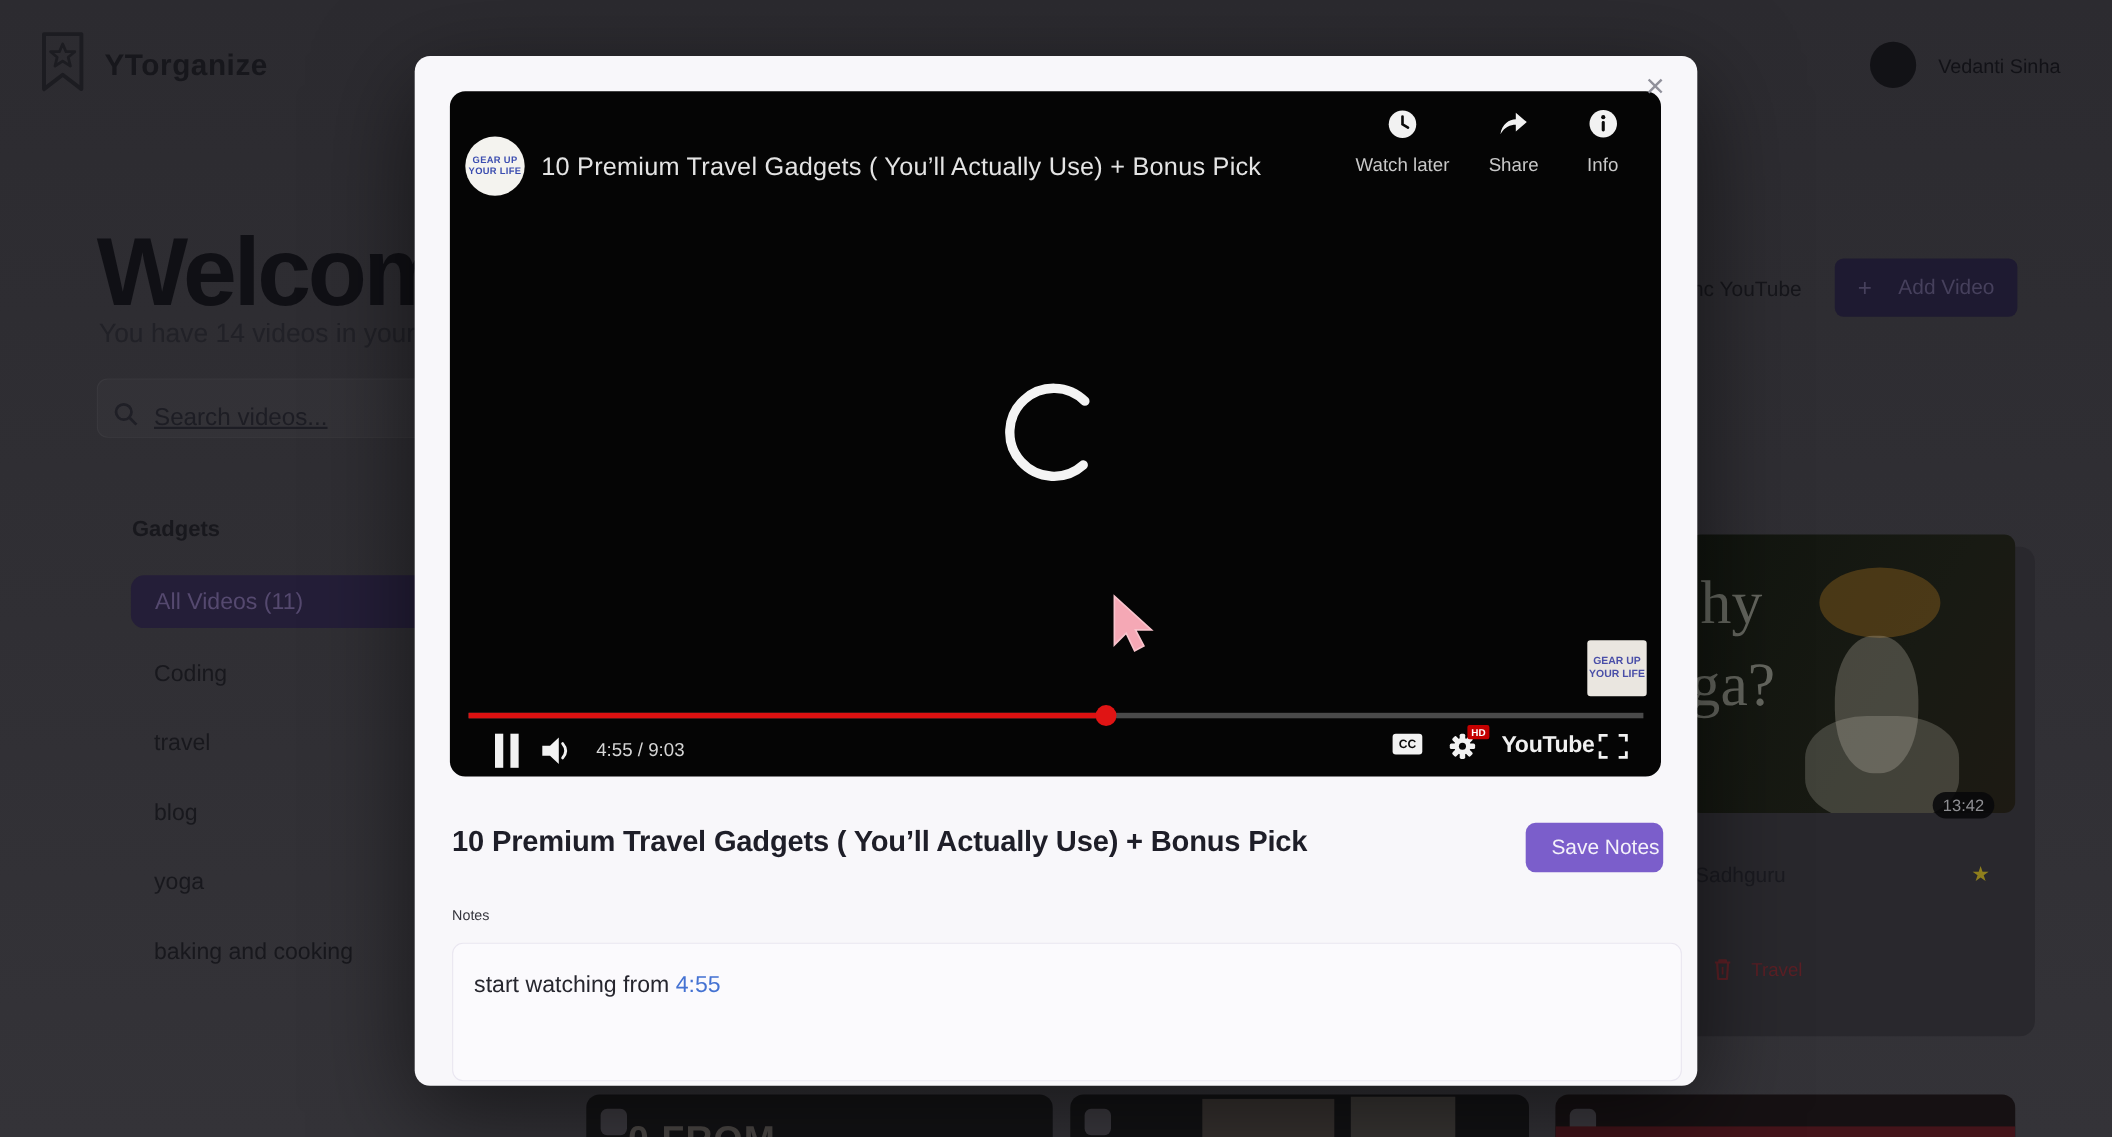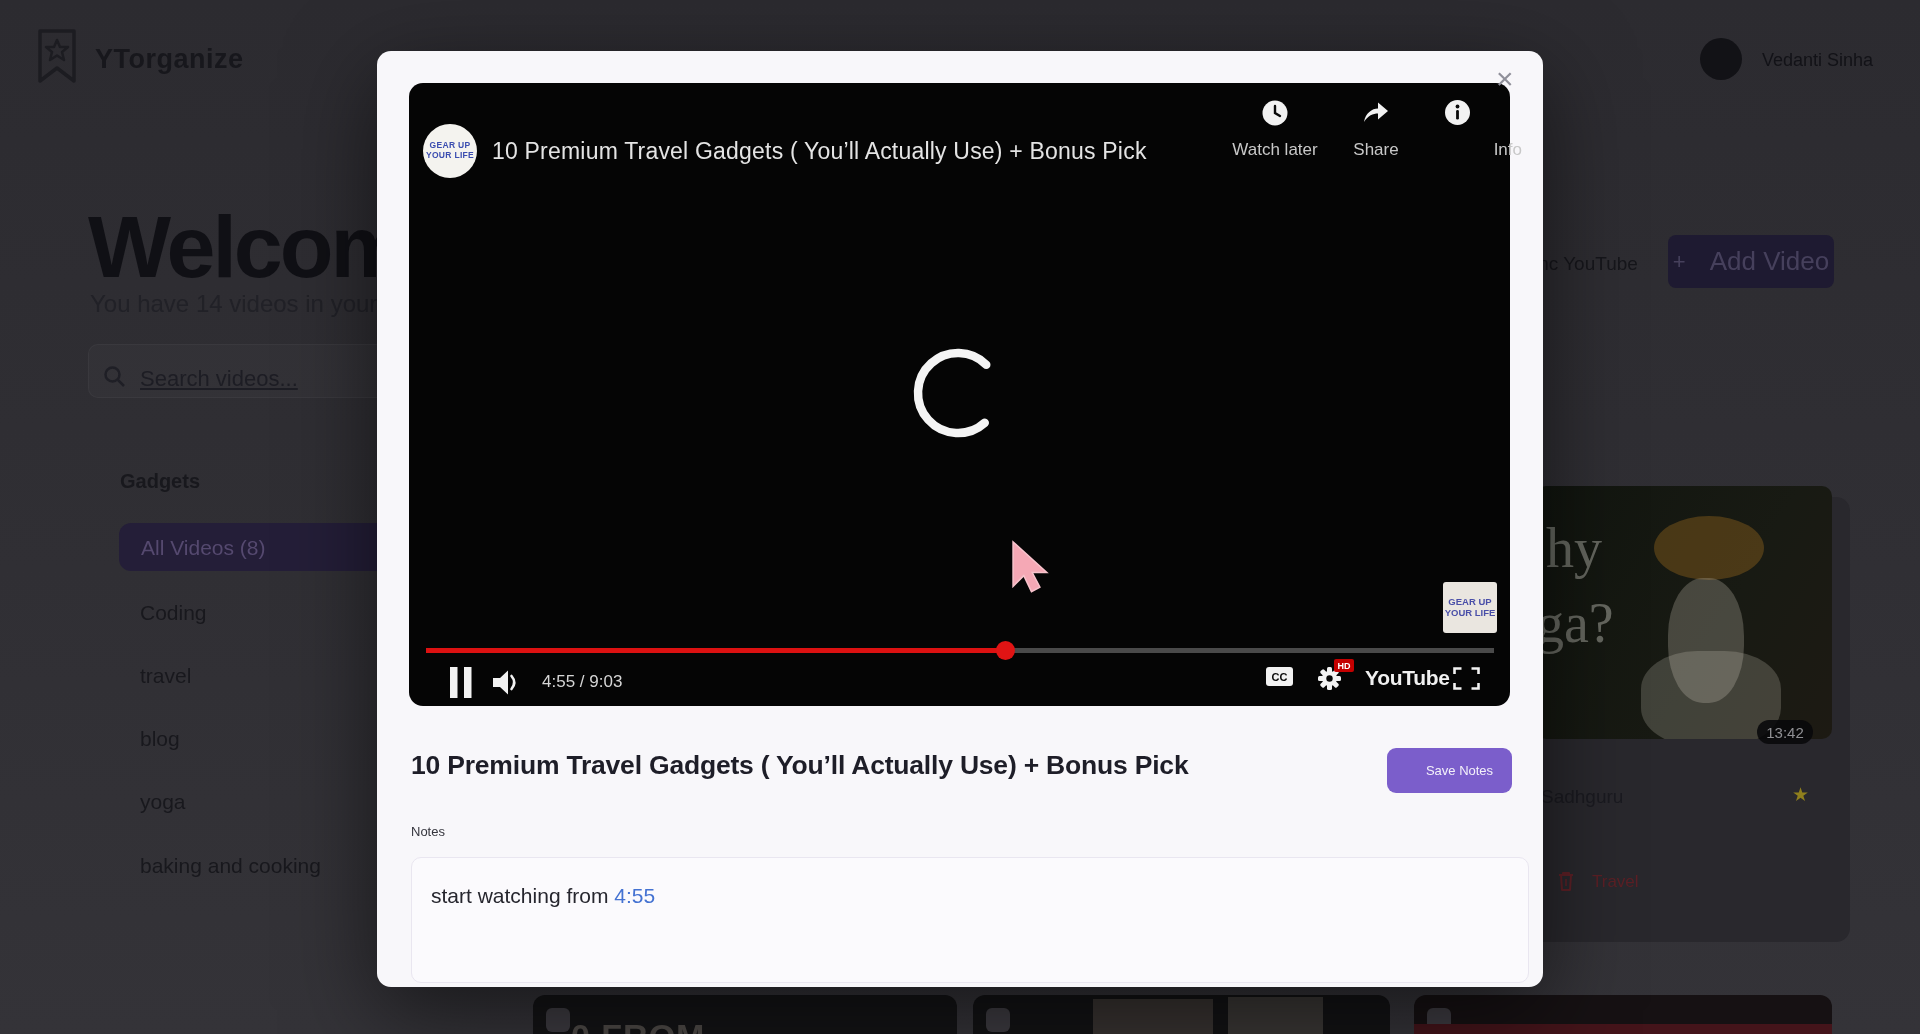--- a/index.html
+++ b/index.html
@@ -18,21 +18,21 @@
              background:rgba(255,255,255,0.02);border:1px solid rgba(255,255,255,0.04);}
   .search-ph{left:140px;top:366px;font-size:22px;color:#1d1d24;text-decoration:underline;}
   .folders-label{left:120px;top:470px;font-size:20px;font-weight:600;color:#18181d;}
   .pill{left:119px;top:523px;width:330px;height:48px;border-radius:12px;background:#241e38;}
   .pill-text{left:141px;top:536px;font-size:21px;color:#55496f;}
   .folder-item{left:140px;font-size:21px;color:#18181d;}
   .sync-label{left:1516px;top:253px;font-size:19px;color:#16161b;}
   .add-btn{left:1668px;top:235px;width:166px;height:53px;border-radius:8px;background:#1e1a31;
            display:flex;align-items:center;justify-content:center;gap:24px;}
   .add-plus{font-size:22px;color:#46405c;}
-  .add-label{font-size:26px;color:#46405c;}
+  .add-label{font-size:19px;color:#46405c;}
 
   
   .side-card{left:1520px;top:497px;width:330px;height:445px;border-radius:14px;background:#29282d;}
   .side-thumb{left:1536px;top:486px;width:296px;height:253px;border-radius:10px;overflow:hidden;
               background:linear-gradient(120deg,#11150f 0%,#181a13 60%,#1d1a13 100%);}
   .thumb-word{font-family:"Liberation Serif",serif;color:#c9c9c0;opacity:.45;font-size:56px;position:absolute;}
   .turban{position:absolute;left:118px;top:30px;width:110px;height:64px;border-radius:50%;background:#8a5f1d;opacity:.45;}
   .beard{position:absolute;left:132px;top:92px;width:76px;height:125px;border-radius:46%;background:#b9b3a5;opacity:.30;}
   .body-shape{position:absolute;left:105px;top:165px;width:140px;height:95px;border-radius:40%;background:#d8d2c4;opacity:.22;}
   .duration-badge{left:1757px;top:720px;width:56px;height:24px;border-radius:12px;background:rgba(8,8,10,.88);
@@ -75,21 +75,21 @@
   .watermark{left:1443px;top:582px;width:54px;height:51px;border-radius:3px;background:#eae6e0;
              display:flex;align-items:center;justify-content:center;text-align:center;
              font-size:9.5px;font-weight:700;color:#4a4fa8;line-height:1.15;}
   .progress{left:426px;top:648px;width:1068px;height:5px;background:rgba(255,255,255,0.28);}
   .played{position:absolute;left:0;top:0;height:100%;background:#dd1111;}
   .scrubber{position:absolute;right:-9px;top:-7px;width:19px;height:19px;border-radius:50%;background:#e01414;}
 
   
   .modal-title{left:411px;top:750px;font-size:26.5px;font-weight:700;color:#1e1e28;letter-spacing:-.2px;}
   .save-btn{left:1387px;top:748px;width:125px;height:45px;border-radius:9px;background:#7b5ecb;
-            display:flex;align-items:center;justify-content:center;font-size:13px;color:#f4f1fa;padding-left:20px;}
+            display:flex;align-items:center;justify-content:center;font-size:19px;color:#f4f1fa;padding-left:20px;}
   .notes-label{left:411px;top:824px;font-size:13px;color:#35353d;}
   .notes-box{left:411px;top:857px;width:1118px;height:126px;border-radius:10px;background:#fbfafd;
              border:1.5px solid #e9e6f0;}
   .note-line{left:431px;top:884px;font-size:21px;color:#26262e;}
   .note-ts{color:#4472d2;}
 
   
   .cursor{left:1010px;top:540px;z-index:20;}
 </style>
 </head>
@@ -111,21 +111,21 @@
 
   <div class="abs searchbox"></div>
   <svg class="abs" style="left:103px;top:365px;" width="24" height="24" viewBox="0 0 24 24">
     <circle cx="9.5" cy="9.5" r="7" fill="none" stroke="#1f1f26" stroke-width="2.5"></circle>
     <line x1="15" y1="15" x2="21" y2="21" stroke="#1f1f26" stroke-width="2.5"></line>
   </svg>
   <div class="abs search-ph">Search videos...</div>
 
   <div class="abs folders-label">Gadgets</div>
   <div class="abs pill">
-    <span class="abs pill-text" style="left:22px;top:13px;">All Videos (8)</span>
+    <span class="abs pill-text" style="left:22px;top:13px;">All Videos (11)</span>
   </div>
   <div class="abs folder-item" style="top:601px;">Coding</div>
   <div class="abs folder-item" style="top:664px;">travel</div>
   <div class="abs folder-item" style="top:727px;">blog</div>
   <div class="abs folder-item" style="top:790px;">yoga</div>
   <div class="abs folder-item" style="top:854px;">baking and cooking</div>
 
   <div class="abs sync-label">Sync YouTube</div>
   <div class="abs add-btn">
     <span class="add-plus">+</span>
@@ -180,21 +180,21 @@
   <svg class="abs z12" style="left:1361px;top:100px;" width="30" height="24" viewBox="0 0 30 24">
     <path d="M3 22 C4.5 13, 11 8.5, 17 8.5 L17 2.5 L27 11 L17 19.5 L17 13.5 C12 13.5, 7 15.5, 3 22 Z" fill="#f2f2f2"></path>
   </svg>
   <div class="abs z12 act-label" style="left:1311px;top:140px;">Share</div>
 
   <svg class="abs z12" style="left:1444px;top:99px;" width="27" height="27" viewBox="0 0 27 27">
     <circle cx="13.5" cy="13.5" r="12.5" fill="#f2f2f2"></circle>
     <circle cx="13.5" cy="7.5" r="1.9" fill="#0a0a0a"></circle>
     <rect x="12.1" y="11" width="2.8" height="9.5" rx="1.3" fill="#0a0a0a"></rect>
   </svg>
-  <div class="abs z12 act-label" style="left:1392px;top:140px;text-align:right;">Info</div>
+  <div class="abs z12 act-label" style="left:1392px;top:140px;">Info</div>
 
   <svg class="abs z12 spinner" width="100" height="100" viewBox="0 0 100 100">
     <circle cx="50" cy="50" r="40" fill="none" stroke="#f4f4f4" stroke-width="8.5" stroke-linecap="round" stroke-dasharray="186 65" transform="rotate(48 50 50)"></circle>
   </svg>
 
   <div class="abs z12 watermark">GEAR UP YOUR LIFE</div>
 
   <div class="abs z12 progress">
     <div class="played" style="width: 54.3%;">
       <div class="scrubber"></div>

